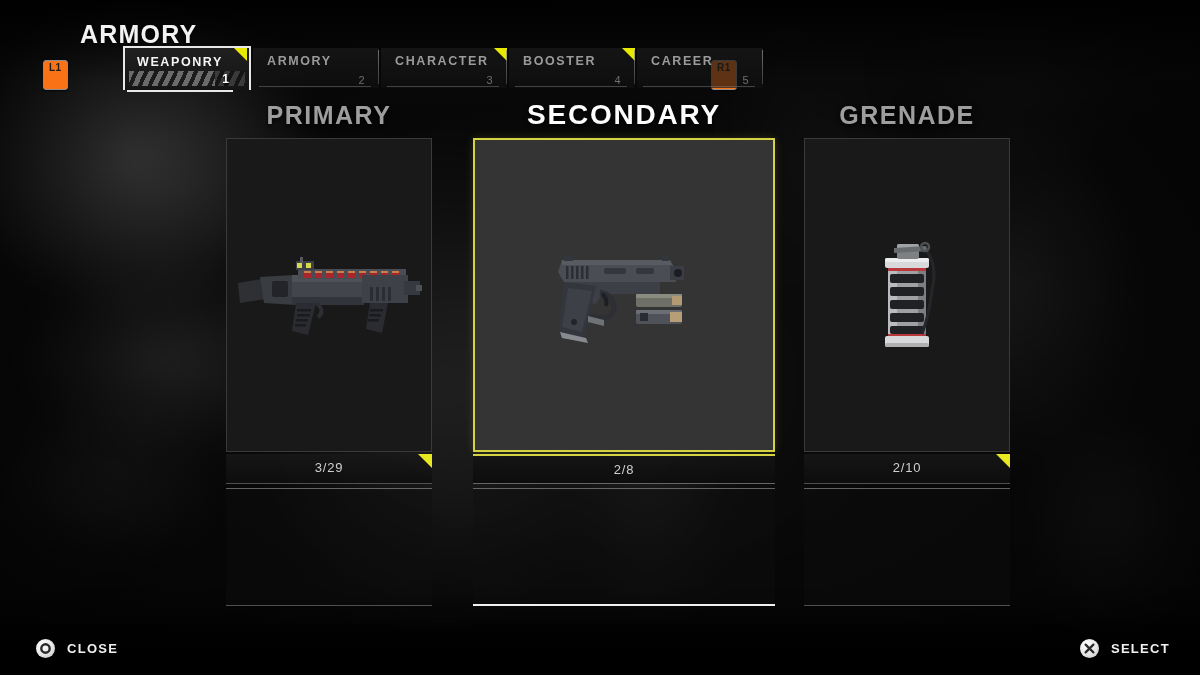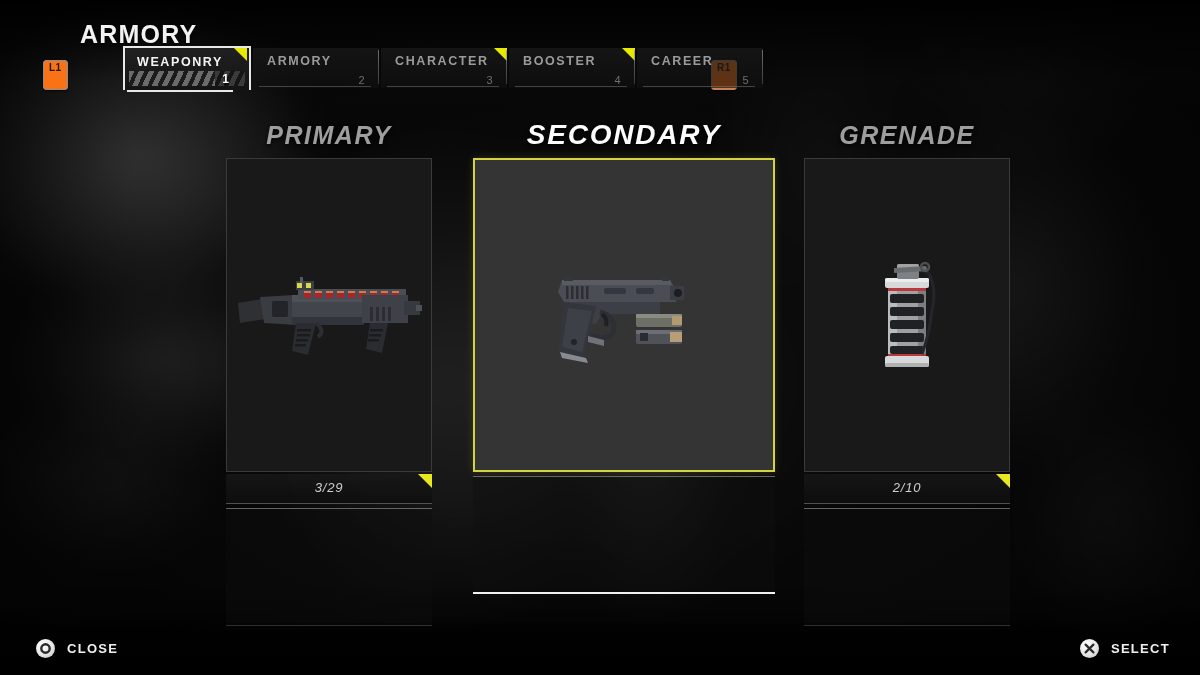--- a/index.html
+++ b/index.html
@@ -145,24 +145,23 @@
     text-shadow: 0 1px 2px #000;
     z-index: 3;
   }
   .active-underline {
     position: absolute; left: 2px; right: 16px; bottom: -2px; height: 2px;
     background: #e8e8e8;
   }
 
   
   #slots {
-    position: absolute; left: 226px; top: 116px;
+    position: absolute; left: 226px; top: 96px;
     width: 860px; height: 500px;
     display: flex;
-    font-style: italic;
   }
   .col { position: relative; width: 206px; margin-right: 29px; }
   .col:last-child { margin-right: 0; }
   .col.mid { width: 314px; padding-left: 12px; }
 
   .col-title {
     text-align: center;
     font-size: 25px; font-weight: 700; letter-spacing: 1.5px;
     color: #9e9e9e;
     height: 42px; line-height: 38px;
@@ -442,20 +441,23 @@
               <rect x="92" y="68" width="46" height="4" rx="1" fill="#6b6e74"></rect>
               <rect x="126" y="70" width="12" height="10" fill="#b79e76"></rect>
               <rect x="96" y="71" width="8" height="8" fill="#2a2c31"></rect>
 
               <rect x="20" y="14" width="9" height="5" fill="#33363c"></rect>
               <rect x="118" y="14" width="7" height="5" fill="#33363c"></rect>
             </svg>
           </div>
         </div>
 
+        <div class="count-strip">
+          <span class="count-val">2/8</span>
+        </div>
 
         <div class="mod-box"></div>
       </div>
 
       <div class="col">
         <div class="col-title">GRENADE</div>
 
         <div class="item-box">
           <div class="weapon-art">
             <svg width="86" height="122" viewBox="0 0 86 122">

